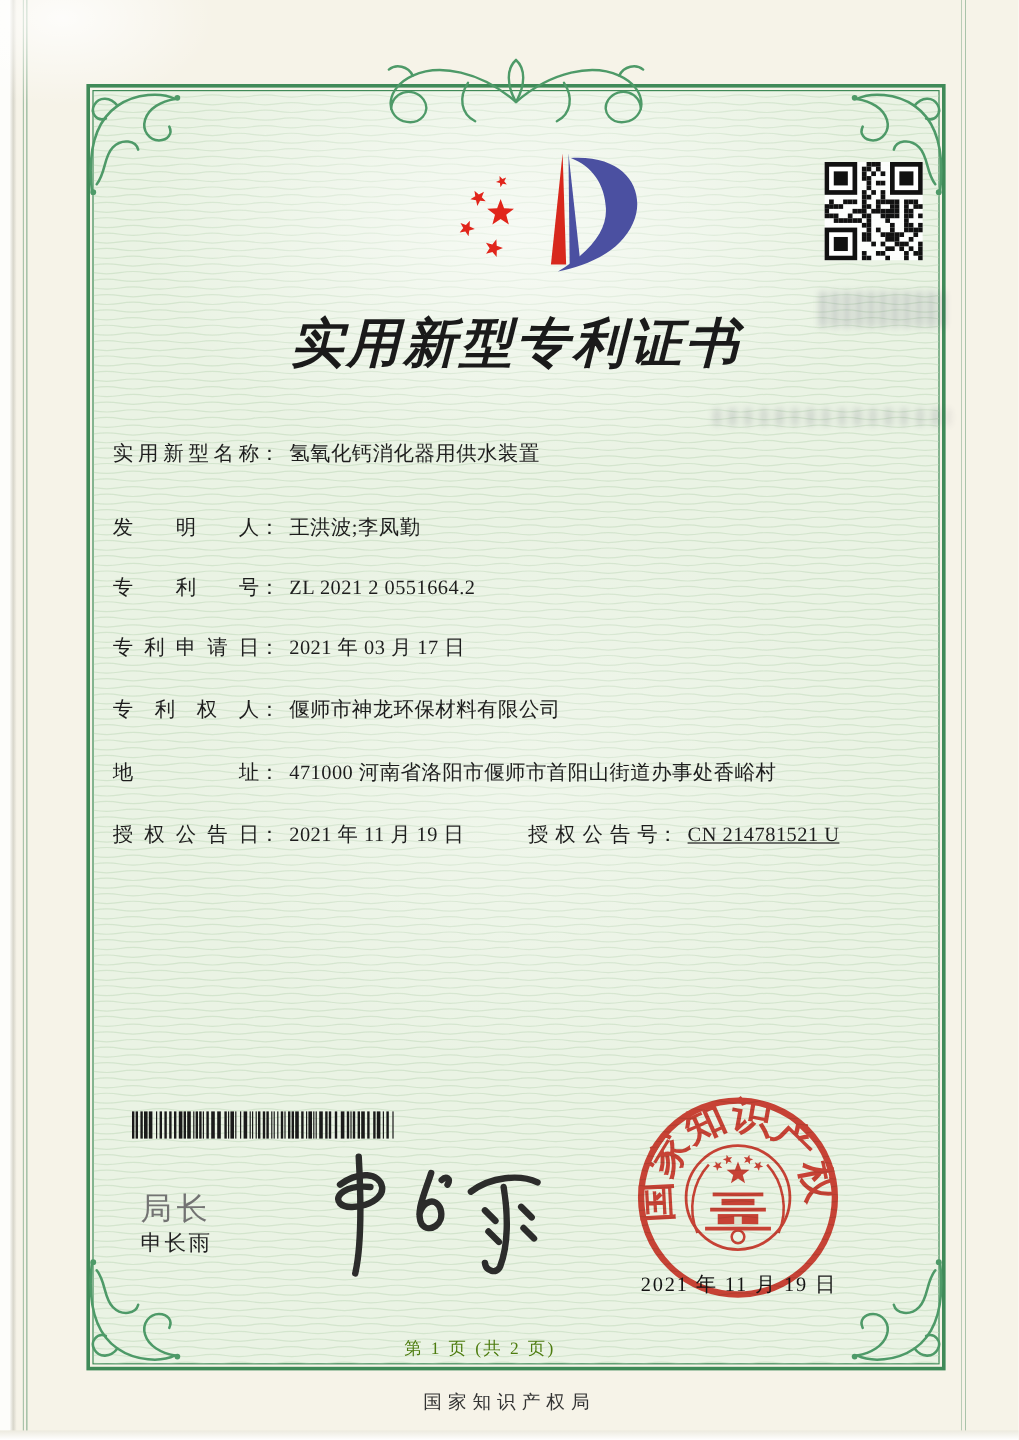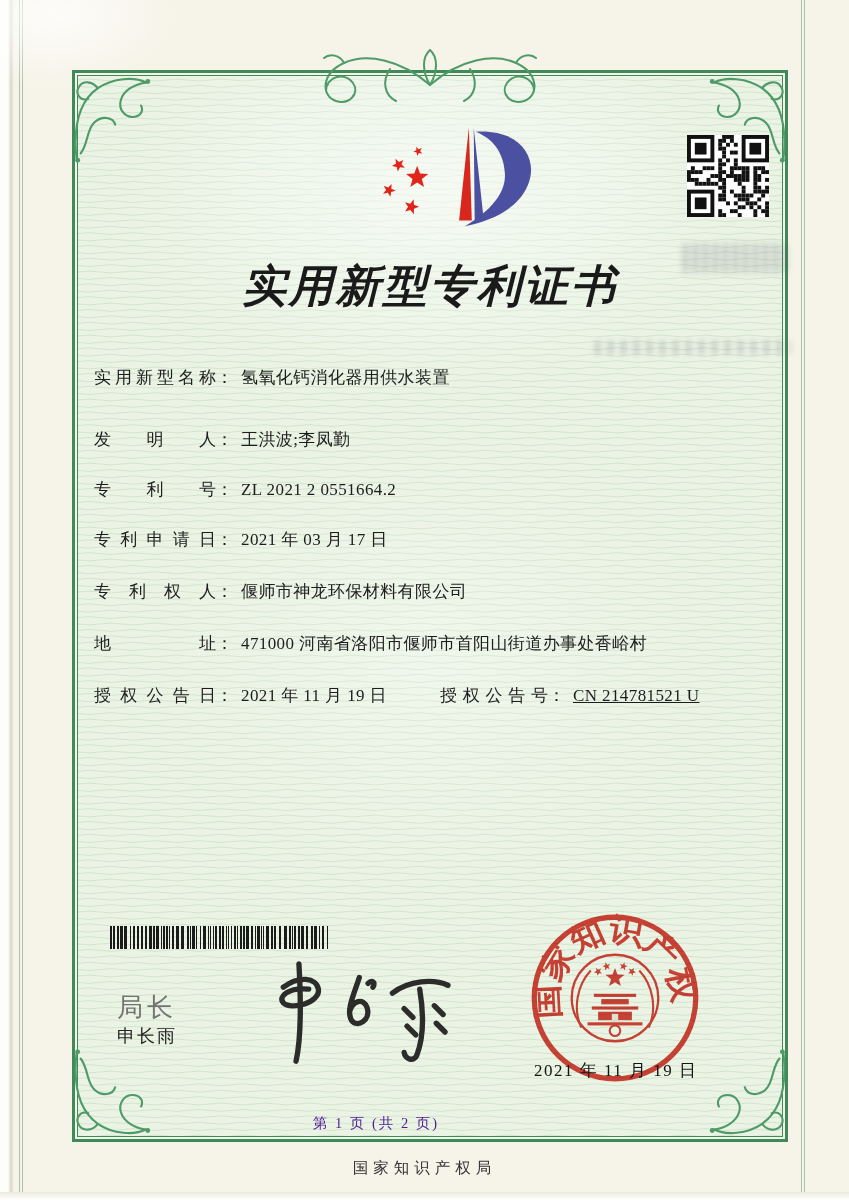--- a/index.html
+++ b/index.html
@@ -52,21 +52,21 @@
   .paragraphs{position:absolute;left:94px;top:712px;width:668px;font-size:16.5px;line-height:33px;
     color:#2e2e2e;text-align:justify;letter-spacing:1px;}
   .paragraphs p{margin:0;text-indent:2em;}
   .barcode{position:absolute;left:110px;top:926px;}
   .sig-role{position:absolute;left:117px;top:990px;font-size:26px;letter-spacing:4px;color:#737373;}
   .sig-name{position:absolute;left:117px;top:1024px;font-size:18px;letter-spacing:2px;color:#232323;}
   .signature{position:absolute;left:250px;top:958px;opacity:.92;}
   .seal{position:absolute;left:520px;top:903px;mix-blend-mode:multiply;opacity:.93;}
   .seal-date{position:absolute;left:534px;top:1059px;font-size:17px;letter-spacing:1.5px;color:#141414;z-index:5;}
   .page-info{position:absolute;left:72px;top:1114px;width:608px;text-align:center;font-size:14.5px;
-    letter-spacing:2px;color:#4c1d95;}
+    letter-spacing:2px;color:#4d7c0f;padding-left:24px;}
   .back-note{position:absolute;left:0;top:1158px;width:849px;text-align:center;font-size:15.5px;
     letter-spacing:5px;color:#333;}
 </style>
 </head>
 <body>
 
 <div class="paper">
 
   <div class="edge-left"></div>
   <div class="edge-line" style="left:19px"></div>

